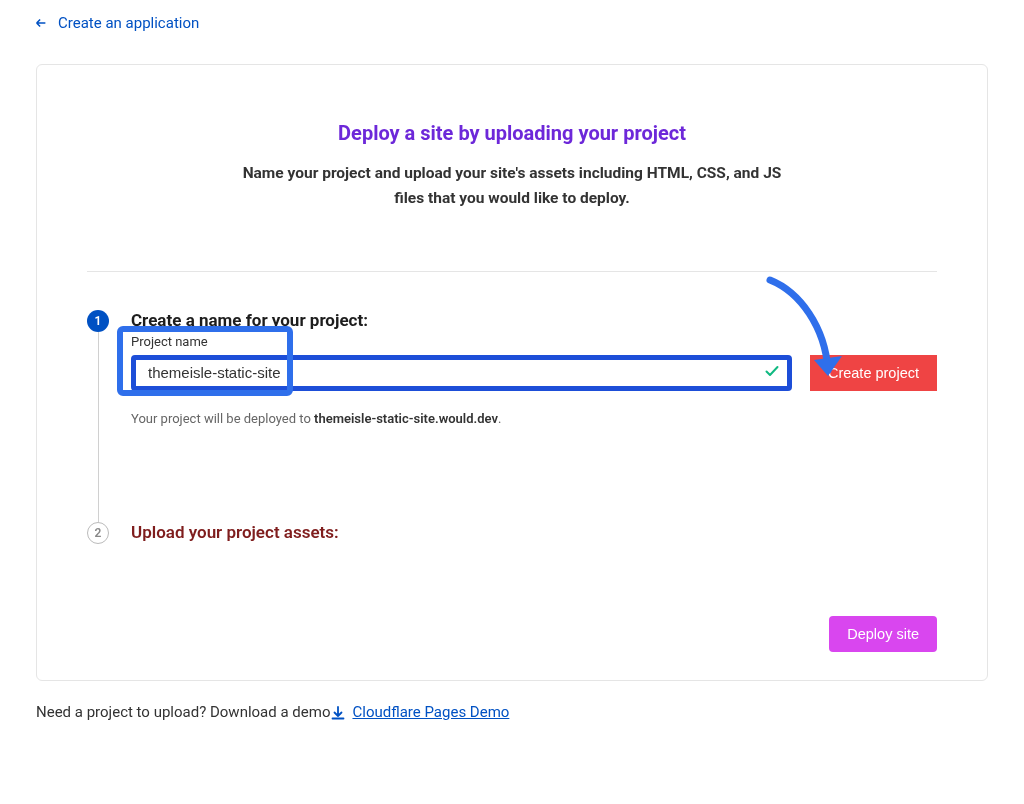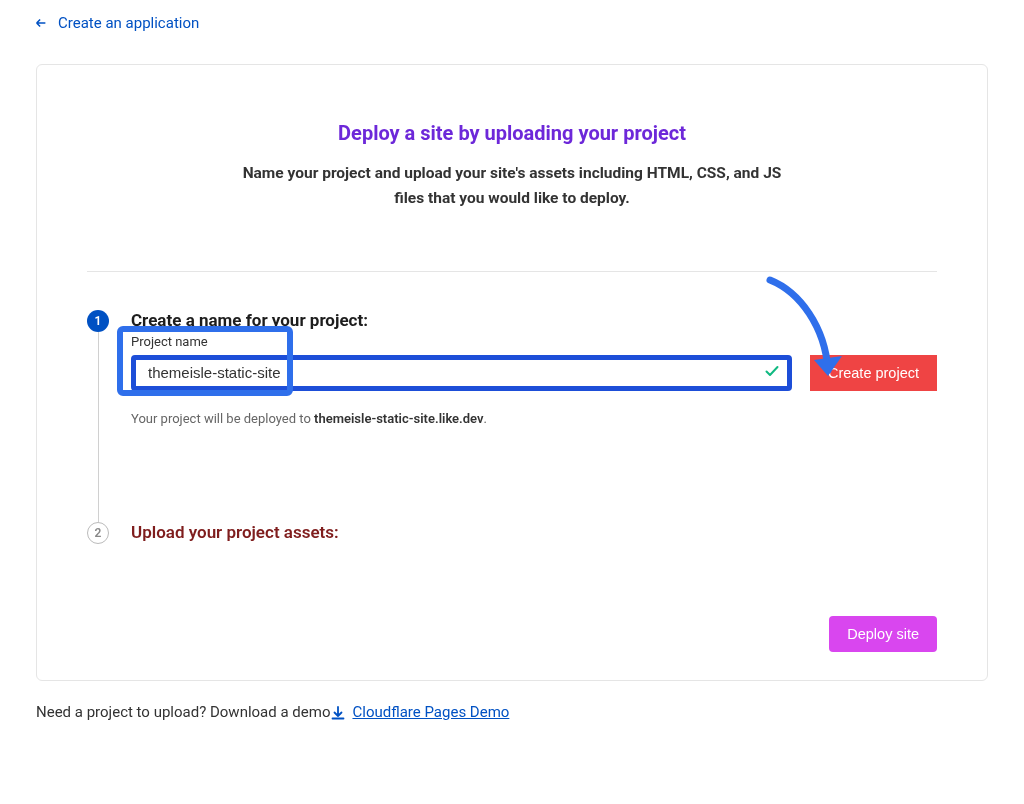--- a/index.html
+++ b/index.html
@@ -255,21 +255,21 @@
               <span class="check-icon">
                 <svg width="16" height="16" viewBox="0 0 16 16" fill="none" stroke="currentColor" stroke-width="2" stroke-linecap="round" stroke-linejoin="round">
                   <path d="M2.5 8.5L6 12L13.5 4"></path>
                 </svg>
               </span>
             </div>
             <button class="btn-primary">Create project</button>
           </div>
         </div>
         <p class="helper-text">
-          <span>Your project will be deployed to </span><b>themeisle-static-site.like.dev</b><span>.</span>
+          <span>Your project will be deployed to </span><b>themeisle-static-site.would.dev</b><span>.</span>
         </p>
       </div>
     </div>
 
     <div class="step step-2">
       <div class="step-number inactive">2</div>
       <div class="step-content">
         <div class="step-title inactive">Upload your project assets:</div>
       </div>
     </div>

